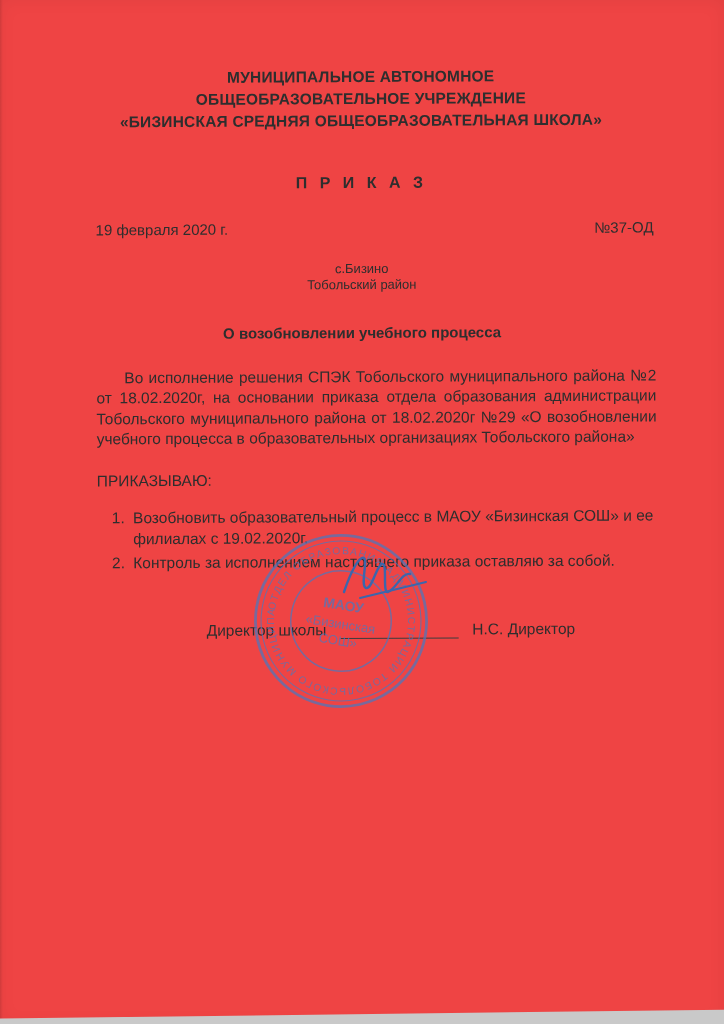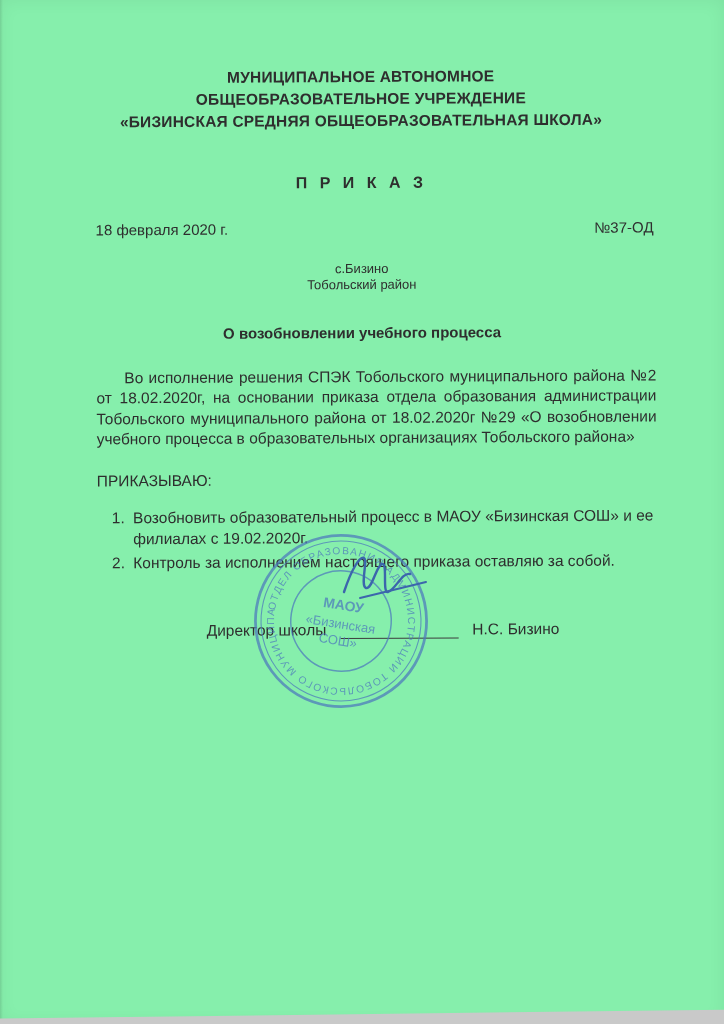--- a/index.html
+++ b/index.html
@@ -6,21 +6,21 @@
     margin: 0;
     padding: 0;
     background: #d9d9d9;
     font-family: "Liberation Sans", "DejaVu Sans", sans-serif;
   }
   .page {
     position: relative;
     width: 724px;
     height: 1024px;
     margin: 0 auto;
-    background: #86efac;
+    background: #ef4444;
     overflow: hidden;
     color: #2e2e2e;
     box-shadow: inset 0 0 18px rgba(0,0,0,0.06);
   }
   
   .page::after {
     content: "";
     position: absolute;
     left: -10px;
     bottom: -16px;
@@ -141,21 +141,21 @@
 
     <div class="org-header">
       <div>МУНИЦИПАЛЬНОЕ АВТОНОМНОЕ</div>
       <div>ОБЩЕОБРАЗОВАТЕЛЬНОЕ УЧРЕЖДЕНИЕ</div>
       <div>«БИЗИНСКАЯ СРЕДНЯЯ ОБЩЕОБРАЗОВАТЕЛЬНАЯ ШКОЛА»</div>
     </div>
 
     <div class="order-title">П Р И К А З</div>
 
     <div class="date-row">
-      <span>18 февраля 2020 г.</span>
+      <span>19 февраля 2020 г.</span>
       <span>№37-ОД</span>
     </div>
 
     <div class="place-block">
       <div>с.Бизино</div>
       <div>Тобольский район</div>
     </div>
 
     <div class="subject">О возобновлении учебного процесса</div>
 
@@ -164,21 +164,21 @@
     <div class="directive">ПРИКАЗЫВАЮ:</div>
 
     <ol class="order-list">
       <li>Возобновить образовательный процесс в МАОУ «Бизинская СОШ» и ее филиалах с 19.02.2020г.</li>
       <li>Контроль за исполнением настоящего приказа оставляю за собой.</li>
     </ol>
 
     <div class="sign-row">
       <span>Директор школы</span>
       <span class="sign-blank"></span>
-      <span>Н.С. Бизино</span>
+      <span>Н.С. Директор</span>
     </div>
 
   </div>
 
   <div class="stamp-wrap">
     <svg viewBox="0 0 200 200">
       <defs>
         <path id="ringPath" d="M 100,100 m -72,0 a 72,72 0 1,1 144,0 a 72,72 0 1,1 -144,0"></path>
       </defs>
       <circle cx="100" cy="100" r="92" fill="none" stroke="#4d78bd" stroke-width="3"></circle>

